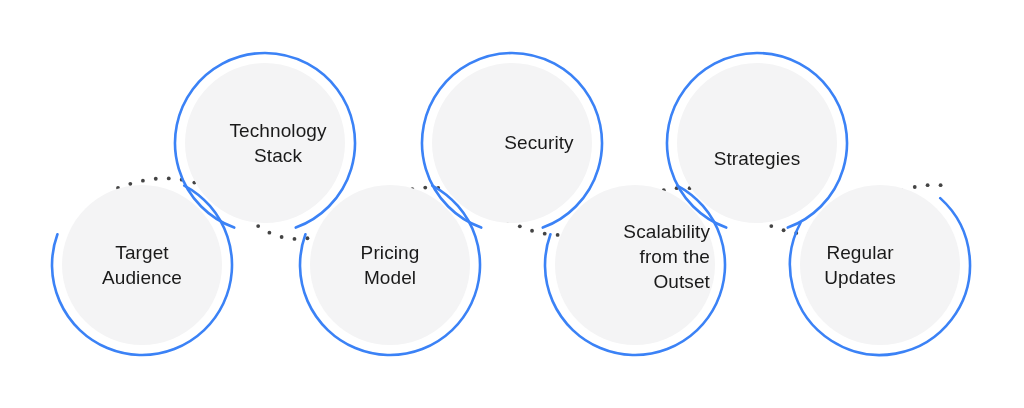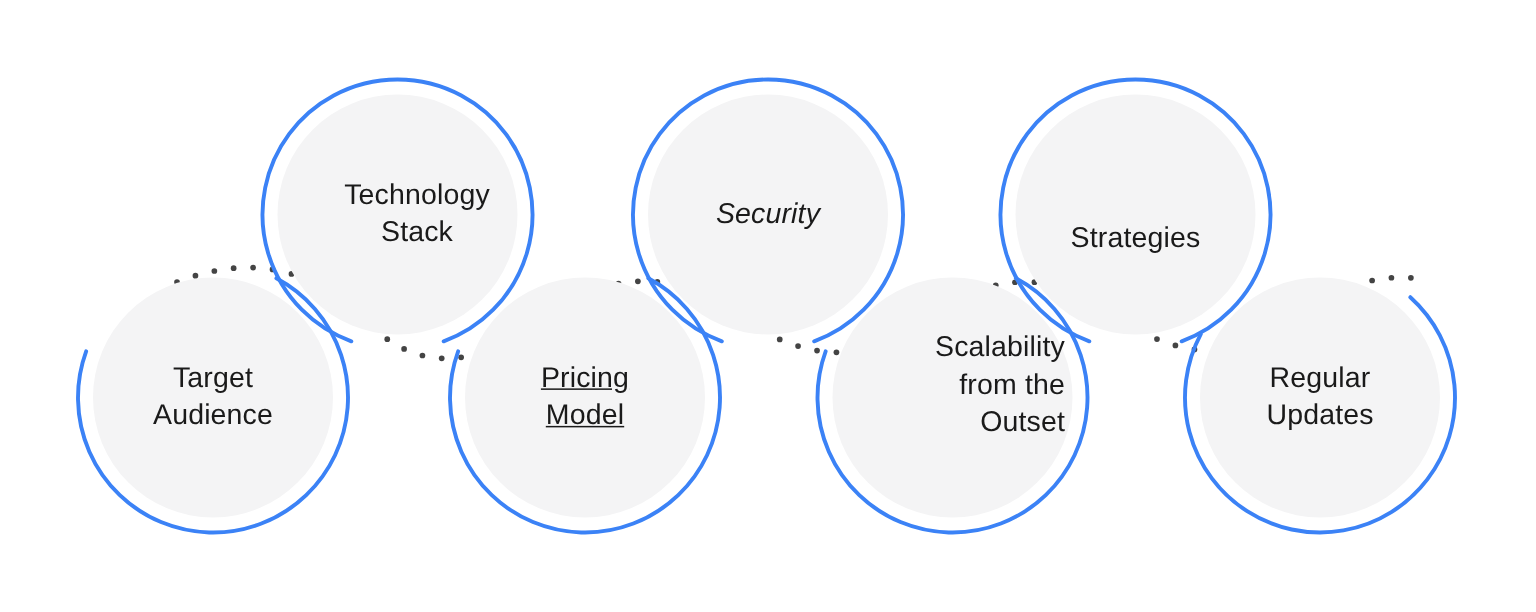--- a/index.html
+++ b/index.html
@@ -139,24 +139,24 @@
         <circle cx="880" cy="265" r="80" fill="#f4f4f5"></circle>
         <path d="M 940.22 198.12 A 90 90 0 1 1 800.53 222.75" fill="none" stroke="#3b82f6" stroke-width="2.6" stroke-linecap="round"></path>
       </g>
     </svg>
 
   <div id="labels">
     <div class="node-label" style="left: 142px; top: 265px;">Target
 Audience</div>
     <div class="node-label" style="left: 278px; top: 143px;">Technology
 Stack</div>
-    <div class="node-label" style="left: 390px; top: 265px; text-decoration: underline;">Pricing
+    <div class="node-label" style="left: 390px; top: 265px;">Pricing
 Model</div>
-    <div class="node-label" style="left: 512px; top: 143px; font-style: italic;">Security</div>
+    <div class="node-label" style="left: 539px; top: 143px;">Security</div>
     <div class="node-label" style="left: 635px; top: 257px; text-align: right;">Scalability
 from the
 Outset</div>
     <div class="node-label" style="left: 757px; top: 143px; margin-top: 16px;">Strategies</div>
-    <div class="node-label" style="left: 880px; top: 265px;">Regular
+    <div class="node-label" style="left: 860px; top: 265px;">Regular
 Updates</div>
   </div>
 
 </div>
 
 </body></html>

